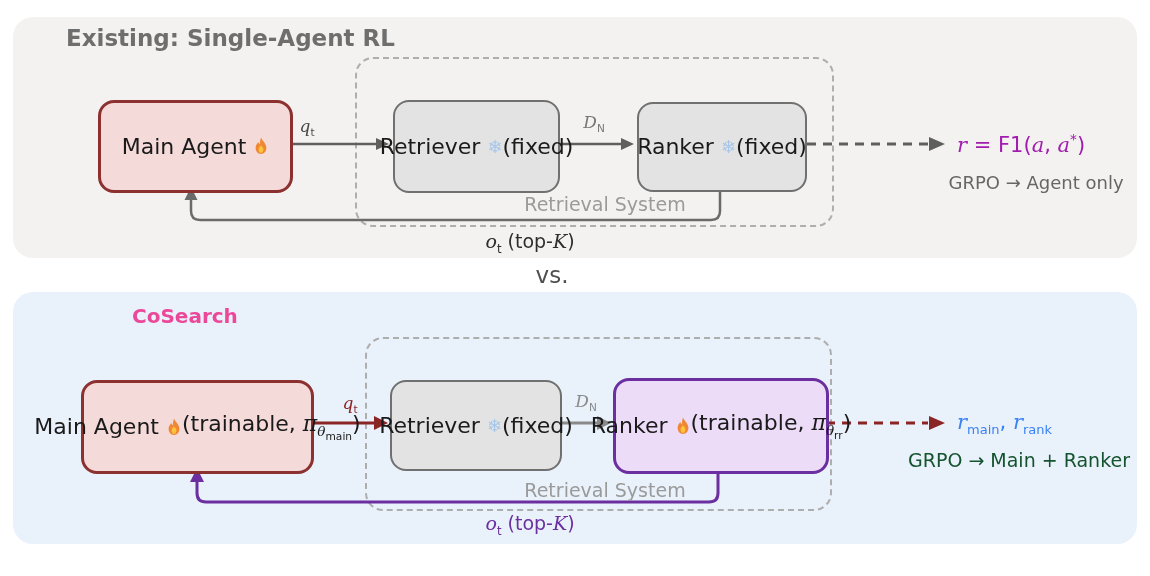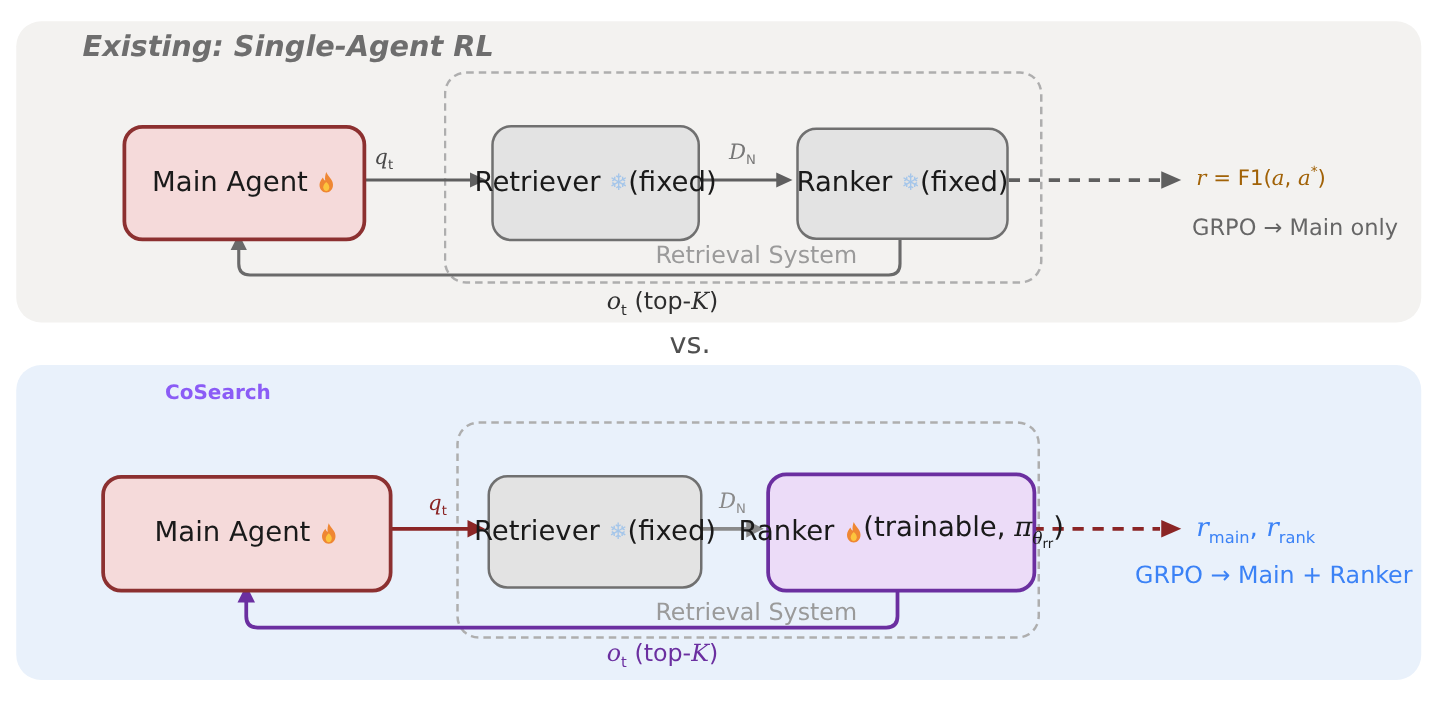--- a/index.html
+++ b/index.html
@@ -6,22 +6,22 @@
   body {
     width:1150px; height:576px; position:relative; background:#ffffff;
     font-family:"DejaVu Sans","Liberation Sans",sans-serif;
     overflow:hidden;
   }
   .panel { position:absolute; border-radius:20px; }
   #top-panel    { left:13px;  top:17px;  width:1124px; height:241px; background:#f3f2f0; }
   #bottom-panel { left:13px;  top:292px; width:1124px; height:252px; background:#e9f1fb; }
 
   .panel-title { position:absolute; font-weight:bold; font-size:23px; z-index:5; }
-  #top-title      { left:66px;  top:25px;  color:#6e6e6e;font-style:italic; }
-  #cosearch-title { left:132px; top:304px; color:#8b5cf6; font-size:16px; }
+  #top-title      { left:66px;  top:25px;  color:#6e6e6e; }
+  #cosearch-title { left:132px; top:304px; color:#ec4899; font-size:20px; }
 
   .dashed-box { position:absolute; border:2px dashed #aeaeae; border-radius:18px; z-index:1; }
   #dashed-top    { left:355px; top:57px;  width:475px; height:166px; }
   #dashed-bottom { left:365px; top:337px; width:463px; height:170px; }
 
   svg#connectors { position:absolute; left:0; top:0; z-index:2; }
 
   .box {
     position:absolute; display:flex; flex-direction:row; align-items:center;
     justify-content:center; border-radius:16px; font-size:22px; color:#1a1a1a;
@@ -41,29 +41,29 @@
   sup { font-size:0.65em; }
   .snow { color:#a5c6ea; font-size:18px; }
   .flame-svg { display:inline-block; vertical-align:middle; }
 
   .lbl { position:absolute; z-index:4; white-space:nowrap; }
   .ctr { transform:translateX(-50%); }
   #lbl-qt-top   { left:307px;  top:116px; font-size:17px; color:#4a4a4a; }
   #lbl-dn-top   { left:594px;  top:112px; font-size:17px; color:#777; }
   #lbl-rs-top   { left:605px;  top:193px; font-size:19px; color:#9a9a9a; }
   #lbl-obs-top  { left:530px;  top:230px; font-size:19px; color:#2e2e2e; }
-  #lbl-reward-top { left:957px; top:131px; font-size:17px; color:#a16207; }
+  #lbl-reward-top { left:957px; top:131px; font-size:21px; color:#a21caf; }
   #lbl-grpo-top { left:1036px; top:172px; font-size:18px; color:#666; }
   #lbl-vs       { left:552px;  top:262px; font-size:23px; font-weight:normal; color:#4f4f4f; }
   #lbl-qt-bot   { left:350px;  top:393px; font-size:17px; color:#8b2525; }
   #lbl-dn-bot   { left:586px;  top:391px; font-size:17px; color:#8a8a8a; }
   #lbl-rs-bot   { left:605px;  top:479px; font-size:19px; color:#9a9a9a; }
   #lbl-obs-bot  { left:530px;  top:512px; font-size:19px; color:#6b2fa0; }
   #lbl-reward-bot { left:957px; top:410px; font-size:21px; color:#3b82f6; }
-  #lbl-grpo-bot { left:1019px; top:449px; font-size:19px; color:#3b82f6; }
+  #lbl-grpo-bot { left:1019px; top:449px; font-size:19px; color:#14532d; }
 </style>
 </head>
 <body>
 
 <div class="panel" id="top-panel"></div>
 <div class="panel" id="bottom-panel"></div>
 
 <div class="panel-title" id="top-title">Existing: Single-Agent RL</div>
 <div class="panel-title" id="cosearch-title">CoSearch</div>
 
@@ -124,20 +124,23 @@
 </div>
 
 <div class="box" id="box-main-bot">
   <span class="box-line">
     <span>Main Agent</span>
     <svg class="flame-svg" width="16" height="18" viewBox="0 0 16 18">
       <path d="M8 0.5 C9.2 4 13.4 6.2 13.4 10.8 C13.4 14.5 11 17 8 17 C5 17 2.6 14.5 2.6 10.8 C2.6 8.2 4.2 6.5 5.3 4.9 C5.7 6.2 6.4 7 7.2 7.4 C6.7 5 7.3 2.6 8 0.5 Z" fill="#ef8733"></path>
       <path d="M8 8.6 C9.5 9.9 10.4 11 10.4 12.7 C10.4 14.6 9.3 15.8 8 15.8 C6.7 15.8 5.6 14.6 5.6 12.7 C5.6 11.1 6.6 9.9 8 8.6 Z" fill="#fcc43d"></path>
     </svg>
   </span>
+  <span class="box-line">
+    <span style="display:inline"><span>(trainable, </span><span class="mi">π</span><sub><span class="mi">θ</span><sub>main</sub></sub><span>)</span></span>
+  </span>
 </div>
 
 <div class="box" id="box-retr-bot">
   <span class="box-line">
     <span>Retriever</span>
     <span class="snow">❄</span>
   </span>
   <span class="box-line">(fixed)</span>
 </div>
 
@@ -152,21 +155,21 @@
   <span class="box-line">
     <span style="display:inline"><span>(trainable, </span><span class="mi">π</span><sub><span class="mi">θ</span><sub>rr</sub></sub><span>)</span></span>
   </span>
 </div>
 
 <div class="lbl ctr" id="lbl-qt-top"><span class="mi">q</span><sub>t</sub></div>
 <div class="lbl ctr" id="lbl-dn-top"><span class="mi">D</span><sub>N</sub></div>
 <div class="lbl ctr" id="lbl-rs-top">Retrieval System</div>
 <div class="lbl ctr" id="lbl-obs-top"><span class="mi">o</span><sub>t</sub><span> (top-</span><span class="mi">K</span><span>)</span></div>
 <div class="lbl" id="lbl-reward-top"><span class="mi">r</span><span> = F1(</span><span class="mi">a</span><span>, </span><span class="mi">a</span><sup>*</sup><span>)</span></div>
-<div class="lbl ctr" id="lbl-grpo-top">GRPO → Main only</div>
+<div class="lbl ctr" id="lbl-grpo-top">GRPO → Agent only</div>
 
 <div class="lbl ctr" id="lbl-vs">vs.</div>
 
 <div class="lbl ctr" id="lbl-qt-bot"><span class="mi">q</span><sub>t</sub></div>
 <div class="lbl ctr" id="lbl-dn-bot"><span class="mi">D</span><sub>N</sub></div>
 <div class="lbl ctr" id="lbl-rs-bot">Retrieval System</div>
 <div class="lbl ctr" id="lbl-obs-bot"><span class="mi">o</span><sub>t</sub><span> (top-</span><span class="mi">K</span><span>)</span></div>
 <div class="lbl" id="lbl-reward-bot"><span class="mi">r</span><sub>main</sub><span>,  </span><span class="mi">r</span><sub>rank</sub></div>
 <div class="lbl ctr" id="lbl-grpo-bot">GRPO → Main + Ranker</div>
 

